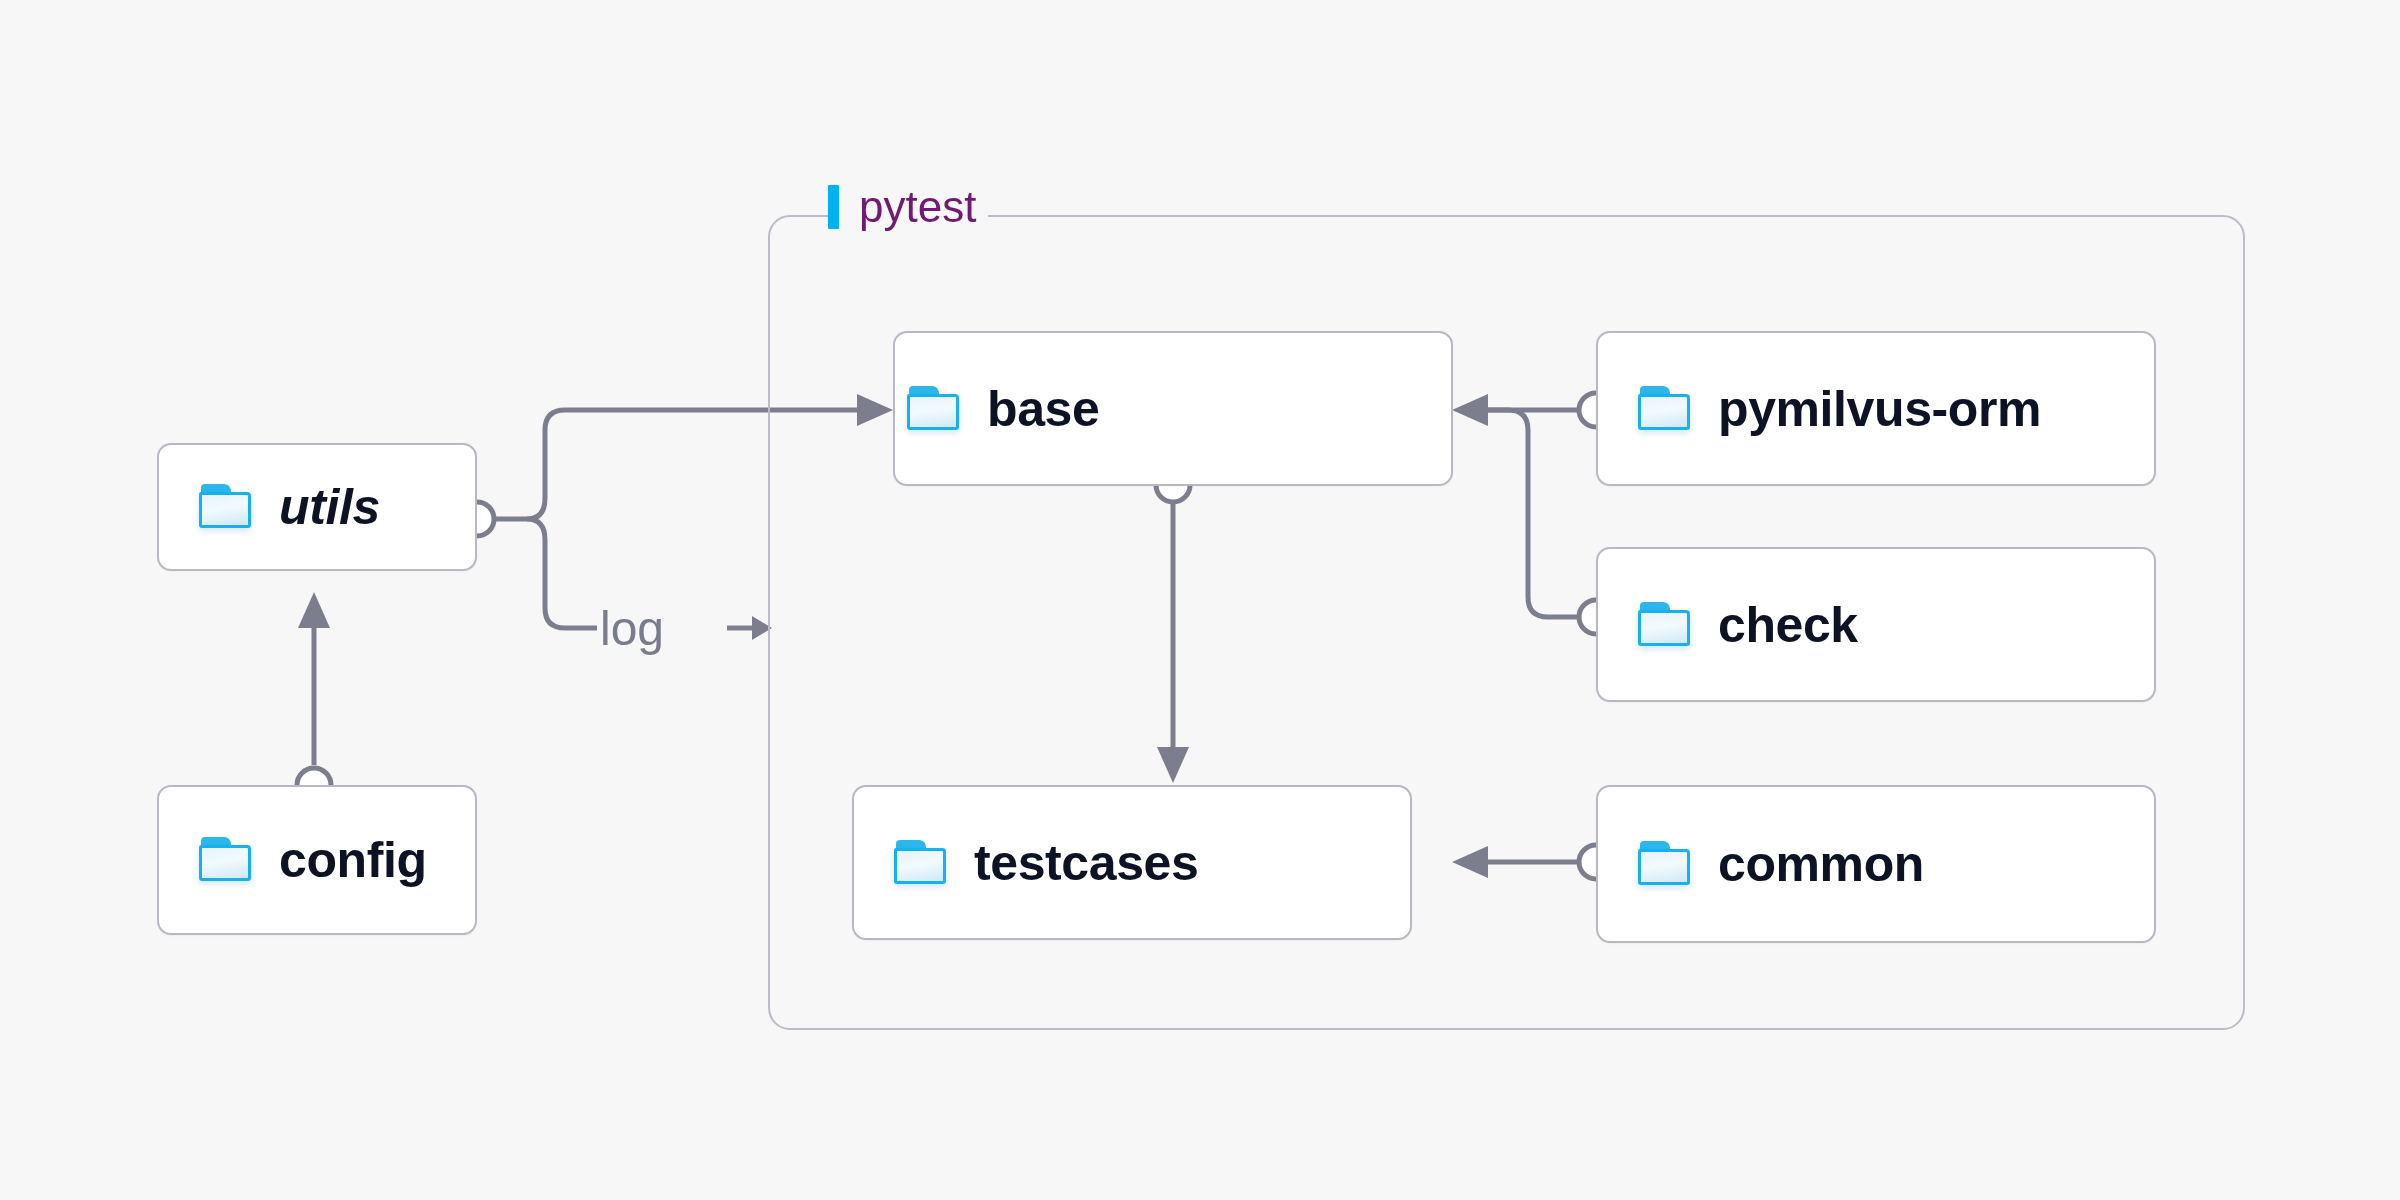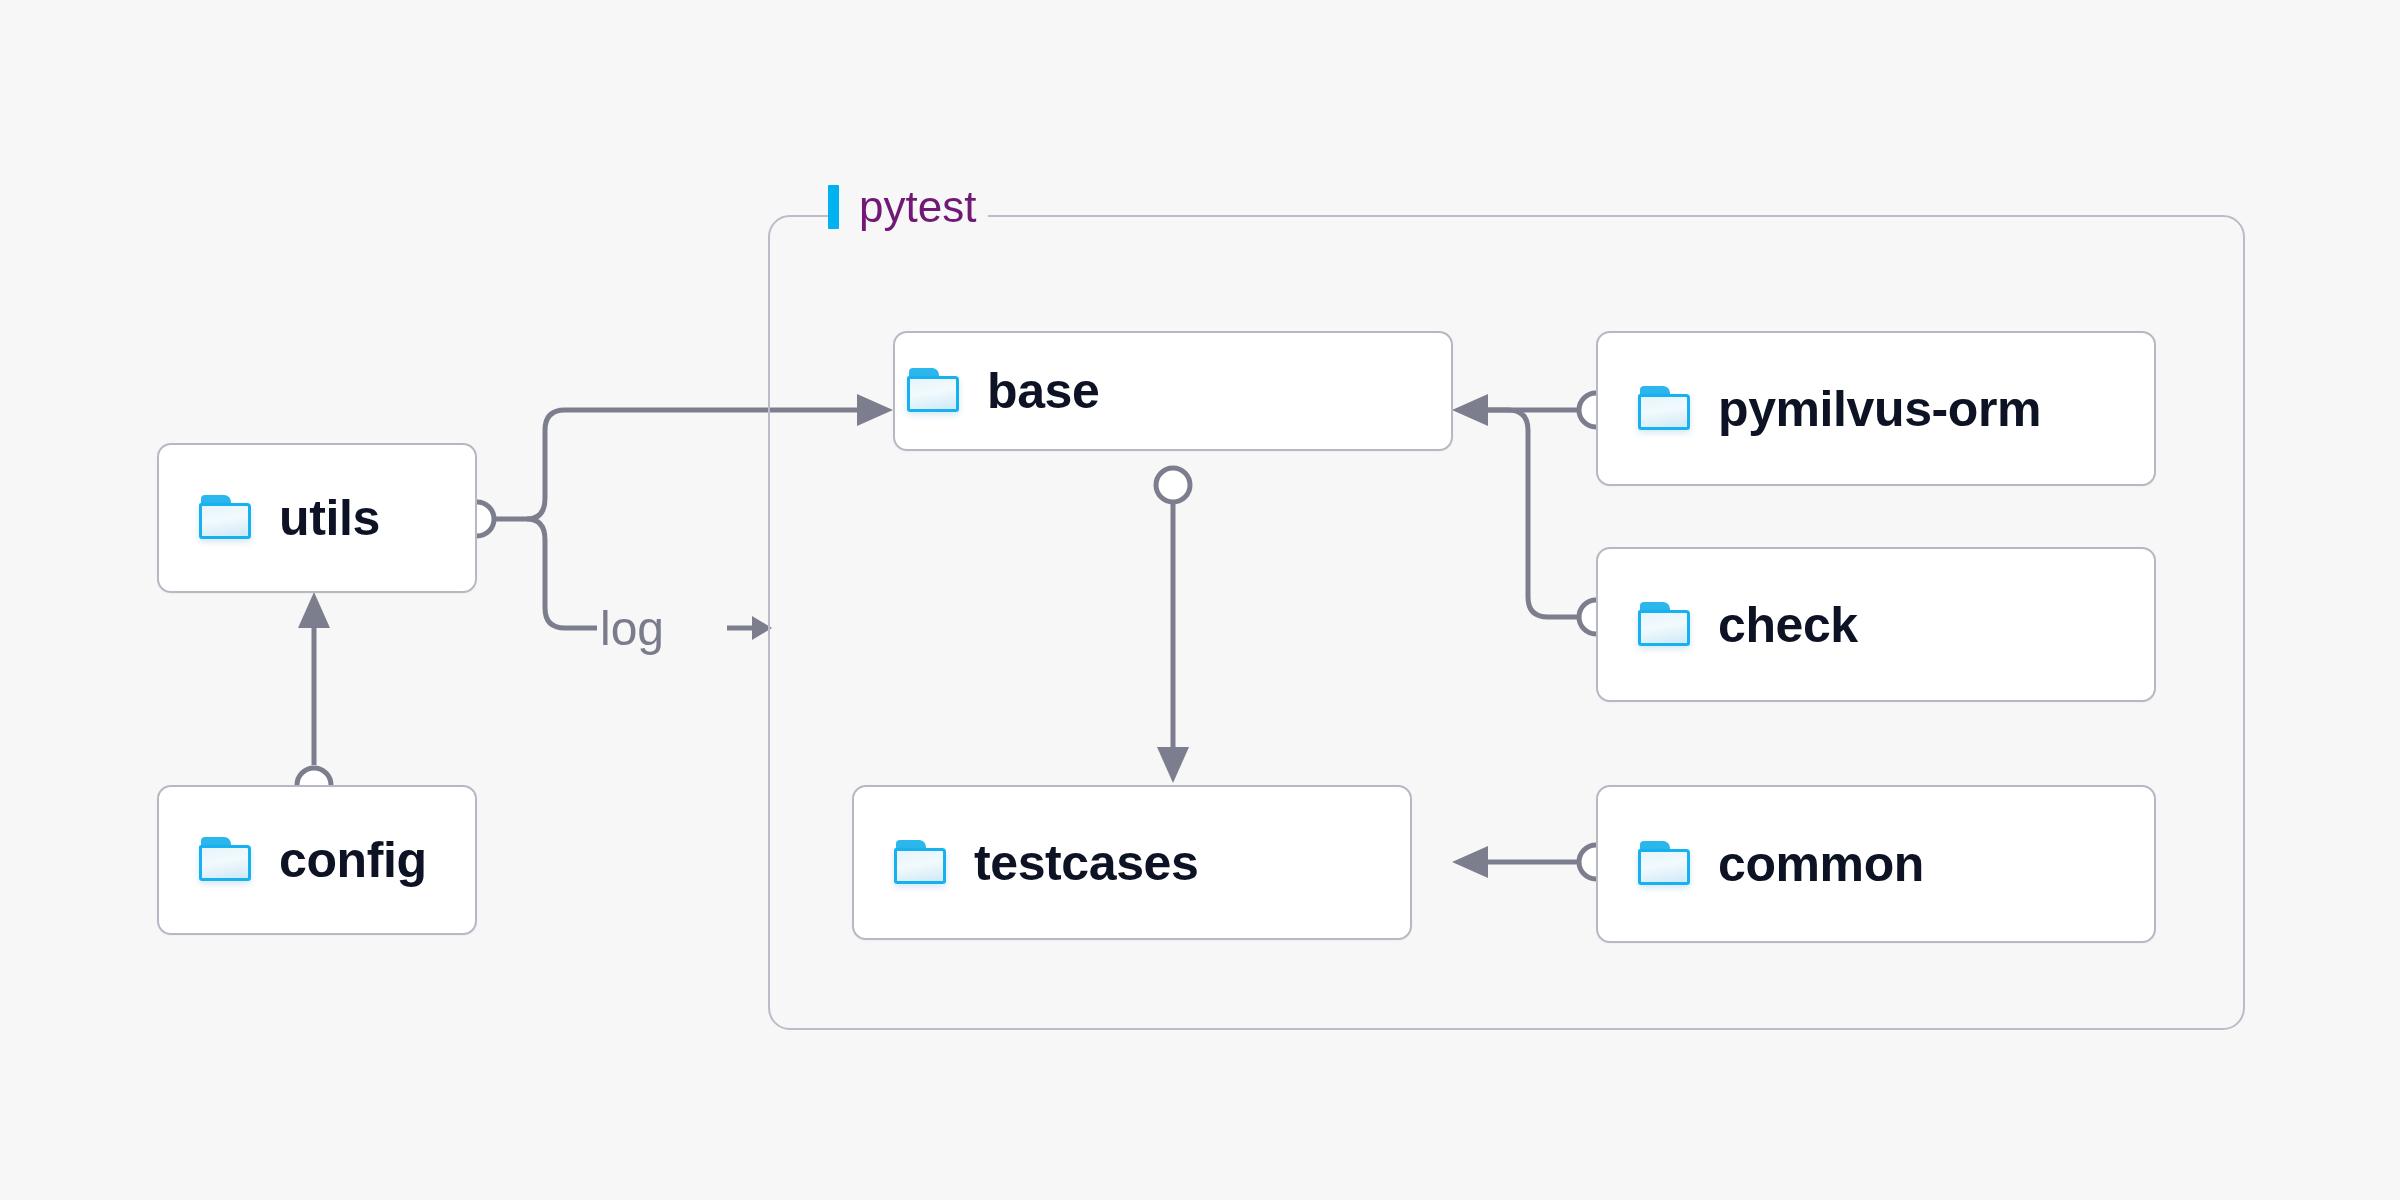--- a/index.html
+++ b/index.html
@@ -192,37 +192,37 @@
 
     <g>
       <path class="edge" d="M 1578 862 L 1480 862"></path>
       <path class="arrowhead" d="M 1452 862 L 1488 846 L 1488 878 Z"></path>
       <circle class="port" cx="1596" cy="862" r="17"></circle>
     </g>
   </svg>
 
   <div id="log-label">log</div>
 
-  <div class="node" style="left:157px; top:443px; width:320px; height:150px;">
+  <div class="node" style="left:157px; top:443px; width:320px; height:128px;font-style:italic;">
     <span class="folder-icon">
       <span class="tab"></span>
         <span class="body"></span>
     </span>
     <span class="label">utils</span>
   </div>
 
   <div class="node" style="left:157px; top:785px; width:320px; height:150px;">
     <span class="folder-icon">
       <span class="tab"></span>
         <span class="body"></span>
     </span>
     <span class="label">config</span>
   </div>
 
-  <div class="node" style="left:893px; top:331px; width:560px; height:120px;padding-left:12px;">
+  <div class="node" style="left:893px; top:331px; width:560px; height:155px;padding-left:12px;">
     <span class="folder-icon">
       <span class="tab"></span>
         <span class="body"></span>
     </span>
     <span class="label">base</span>
   </div>
 
   <div class="node" style="left:852px; top:785px; width:560px; height:155px;">
     <span class="folder-icon">
       <span class="tab"></span>

